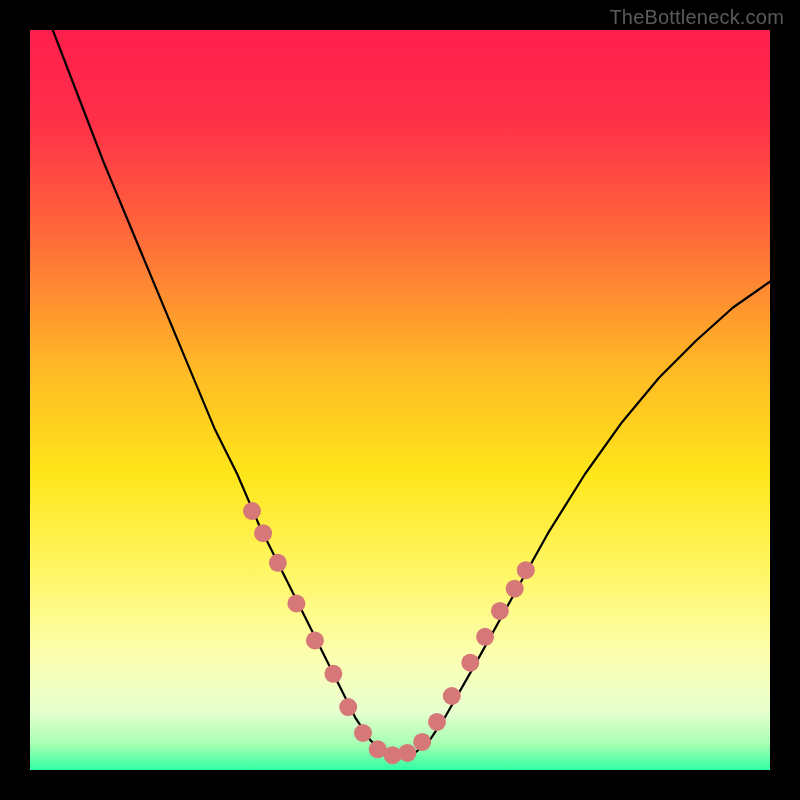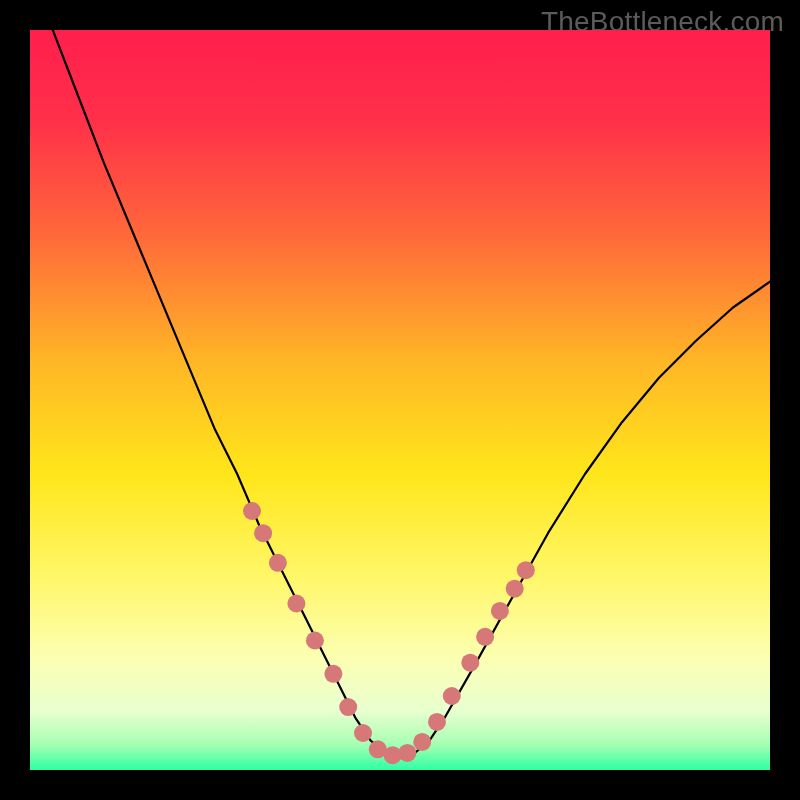--- a/index.html
+++ b/index.html
@@ -23,21 +23,21 @@
     top: 30px;
     width: 740px;
     height: 740px;
     overflow: hidden;
   }
   .watermark {
     position: absolute;
     top: 6px;
     right: 16px;
     color: #5b5b5b;
-    font-size: 28px;
+    font-size: 20px;
     font-weight: 400;
     letter-spacing: 0.2px;
     font-family: Arial, sans-serif;
   }
   svg {
     display: block;
   }
 </style>
 </head>
 <body>

